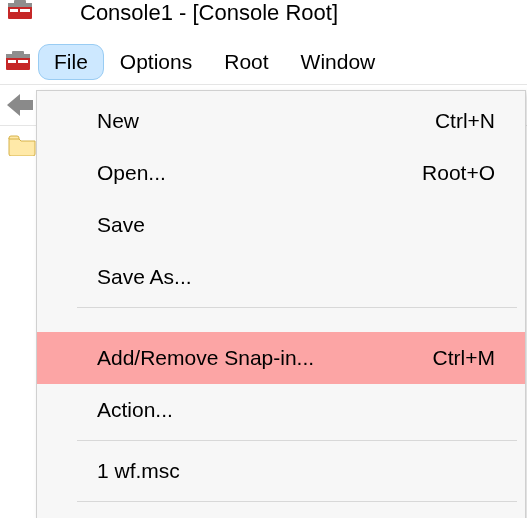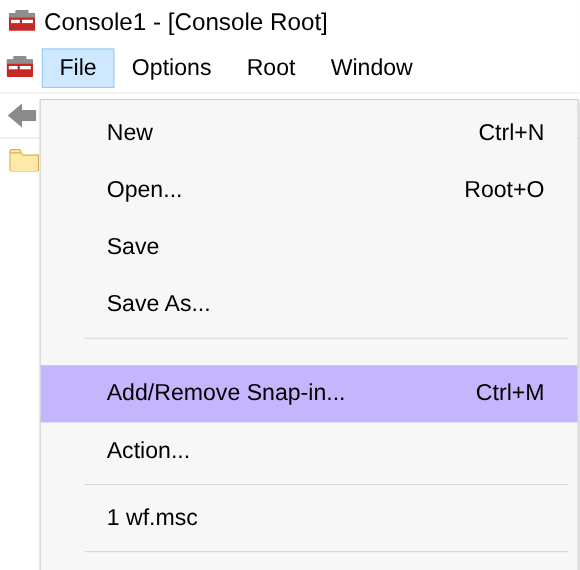--- a/index.html
+++ b/index.html
@@ -7,40 +7,42 @@
     font-family: "Segoe UI", Tahoma, sans-serif;
     font-size: 20px;
     background: #ffffff;
     width: 527px;
     height: 518px;
     overflow: hidden;
     color: #000;
   }
   .titlebar {
     display: flex;
-    align-items: center;
+    align-items: flex-start;
     height: 40px;
     padding-left: 6px;
     background: #ffffff;
+    gap: 40px;
   }
   .titlebar .icon { width: 28px; display:flex; align-items:center; justify-content:center; }
   .titlebar .title { margin-left: 6px; font-size: 22px; color: #000; }
   .menubar {
     display: flex;
     align-items: center;
     height: 44px;
     background: #ffffff;
     padding-left: 4px;
   }
   .menubar .icon { width: 28px; display:flex; align-items:center; justify-content:center; margin-right: 6px;}
   .menu-item {
     padding: 6px 16px;
     font-size: 21px;
     color: #000;
     cursor: default;
+    border-radius: 11px;
   }
   .menu-item.open {
     background: #cde8ff;
     border: 1px solid #99ccf3;
     padding: 5px 15px;
   }
   .toolbar-row {
     display:flex;
     align-items:center;
     height:42px;
@@ -68,21 +70,21 @@
   }
   .dd-row {
     display: flex;
     align-items: center;
     height: 52px;
     padding: 0 30px 0 60px;
     font-size: 21px;
     color: #000;
   }
   .dd-row.highlight {
-    background: #c4b5fd;
+    background: #fca5a5;
     margin-top: 24px;
   }
   .dd-label { flex: 1; }
   .dd-shortcut { color: #000; }
   .dd-sep {
     height: 1px;
     background: #d8d8d8;
     margin: 4px 8px 4px 40px;
   }
   svg { display:block; }

